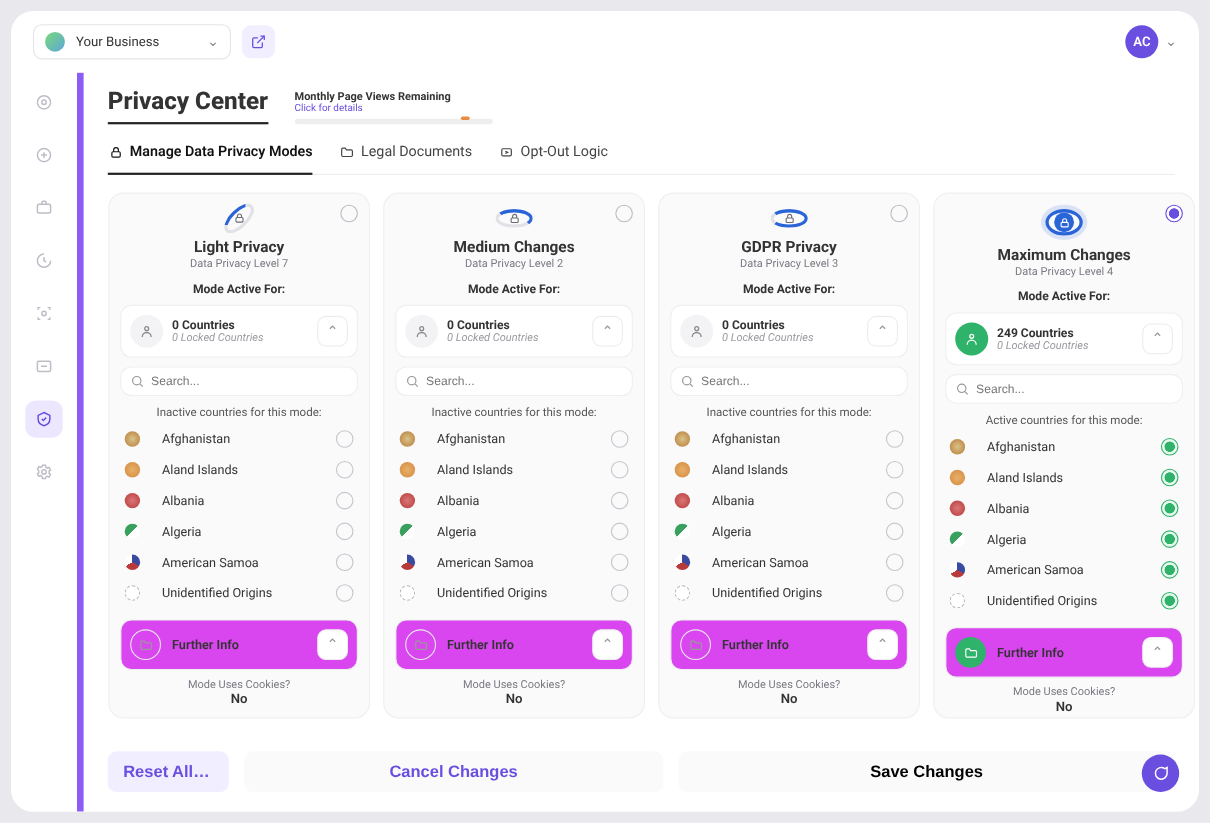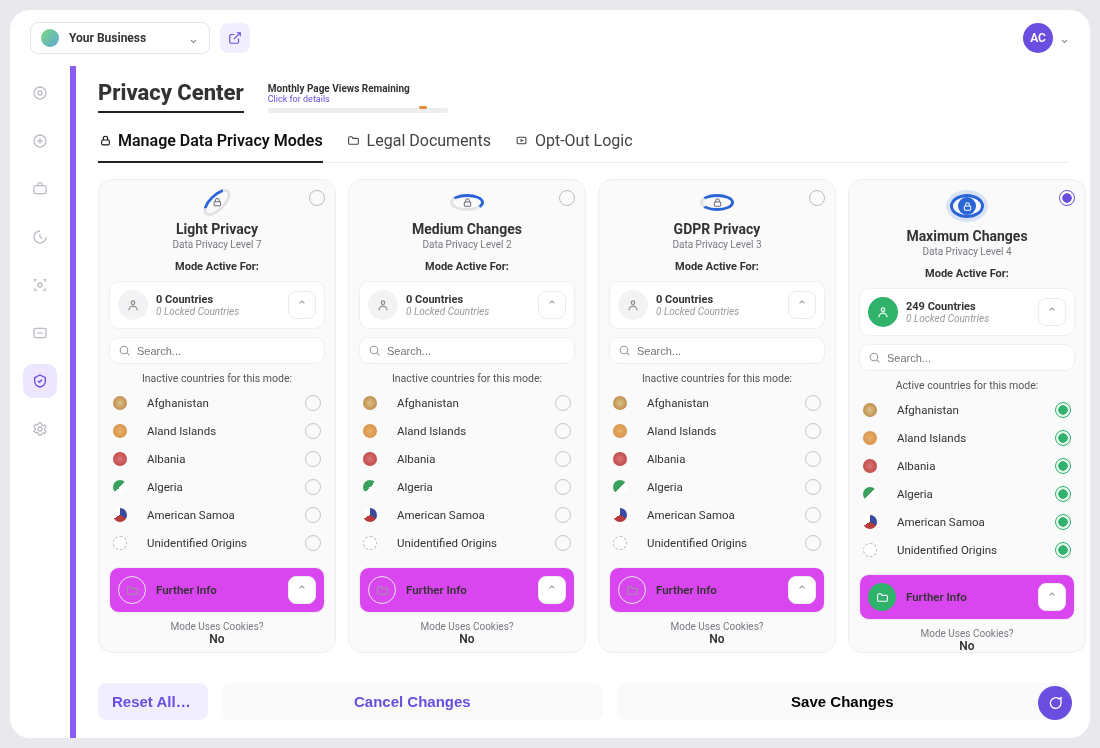--- a/index.html
+++ b/index.html
@@ -3,21 +3,21 @@
 <meta charset="utf-8">
 <style>
   * { box-sizing: border-box; margin: 0; padding: 0; }
   body { font-family: -apple-system, BlinkMacSystemFont, 'Segoe UI', Roboto, sans-serif; background: #e8e8ed; padding: 10px; font-size: 13px; color: #333; }
   .app { background: #fff; border-radius: 20px; width: 1080px; height: 728px; display: flex; flex-direction: column; overflow: hidden; position: relative; }
 
   
   .topbar { display: flex; align-items: center; padding: 12px 20px; }
   .biz-select { display: flex; align-items: center; gap: 10px; background: #fff; border: 1px solid #e5e5e9; border-radius: 8px; padding: 6px 10px; min-width: 180px; cursor: pointer; }
   .biz-logo { width: 18px; height: 18px; border-radius: 50%; background: linear-gradient(135deg,#7ad97a,#5ca7d9); }
-  .biz-name { font-size: 12px; font-weight: 700; flex: 1; }
+  .biz-name { font-size: 12px; font-weight: 400; flex: 1; }
   .chev { color: #888; }
   .top-ext { margin-left: 10px; width: 30px; height: 30px; border-radius: 8px; background: #f1efff; display:flex; align-items:center; justify-content:center; cursor:pointer; color:#6a4ee0;}
   .spacer { flex: 1; }
   .avatar-wrap { display:flex; align-items:center; gap:6px; cursor:pointer;}
   .avatar { width: 30px; height: 30px; border-radius: 50%; background: #6a4ee0; color: #fff; display:flex; align-items:center; justify-content:center; font-size:12px; font-weight:600;}
 
   .body { display: flex; flex: 1; overflow: hidden; }
 
   
   .sidebar { width: 60px; display: flex; flex-direction: column; align-items: center; gap: 14px; padding-top: 10px; }
@@ -30,21 +30,21 @@
   .head { padding: 14px 22px 0 22px; }
   .head-row { display:flex; align-items:flex-end; gap: 24px; }
   .title { font-size: 22px; font-weight: 800; border-bottom: 2px solid #222; padding-bottom: 6px; }
   .meter { }
   .meter-lbl { font-size: 10px; font-weight: 700; color: #333; }
   .meter-sub { font-size: 9px; color: #6a4ee0; cursor: pointer; }
   .meter-bar { width: 180px; height: 5px; background: #eee; border-radius: 3px; margin-top: 4px; position:relative; }
   .meter-bar::after { content:''; position:absolute; left:84%; top:-2px; width:8px; height:3px; background:#e78b3f; border-radius:2px; }
 
   .tabs { display:flex; gap: 24px; margin-top: 18px; border-bottom: 1px solid #ededf0; }
-  .tab { display:flex; align-items:center; gap:6px; font-size: 16px; padding-bottom: 12px; cursor:pointer; color:#444; }
+  .tab { display:flex; align-items:center; gap:6px; font-size: 13px; padding-bottom: 12px; cursor:pointer; color:#444; }
   .tab.active { font-weight:600; color:#111; position:relative;}
   .tab.active::after { content:''; position:absolute; left:0; right:0; bottom:-1px; height:2px; background:#222;}
   .tab-ico { width:14px; height:14px; display:inline-flex; align-items:center; justify-content:center;}
 
   
   .cards { display:flex; gap:12px; padding: 16px 22px; overflow-x:auto; flex:1; }
   .card { flex:0 0 238px; background:#fafafb; border:1px solid #efeff2; border-radius:14px; padding:10px 10px; display:flex; flex-direction:column; position:relative; }
   .radio-top { position:absolute; right:10px; top:10px; width:16px; height:16px; border:1.5px solid #bcbcc4; border-radius:50%; cursor:pointer;}
   .radio-top.selected { border-color:#6a4ee0; background: radial-gradient(circle,#6a4ee0 45%, #fff 50%);}
 

